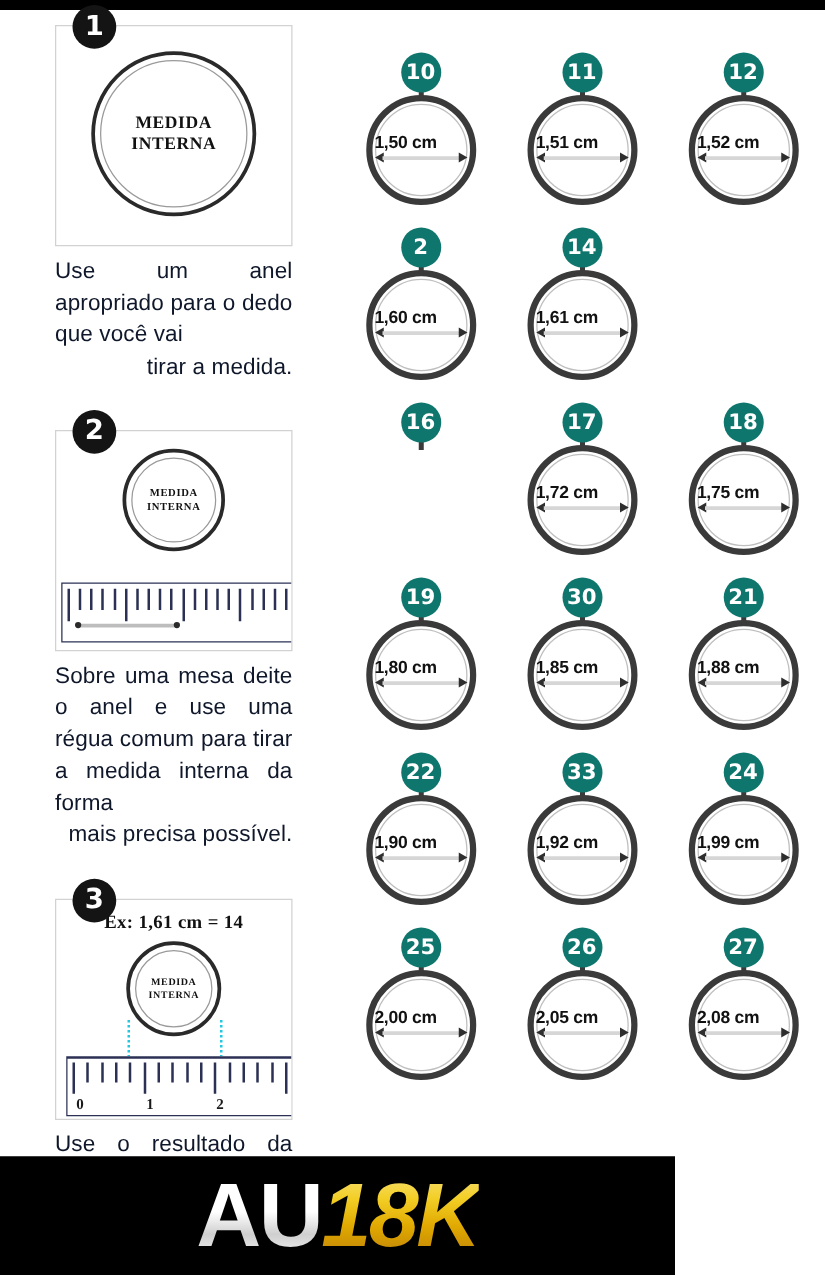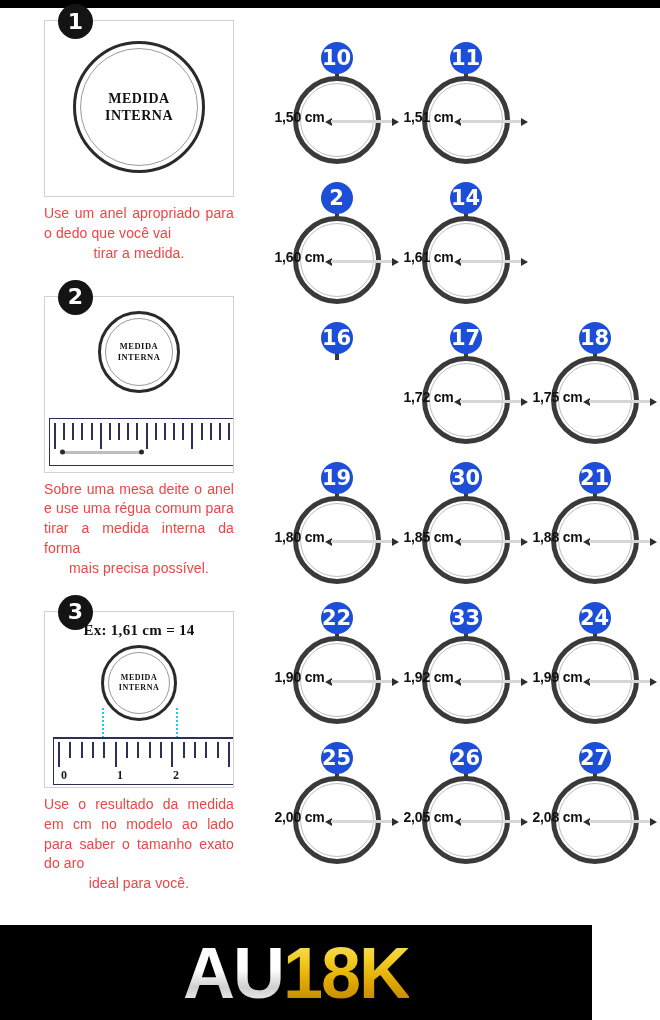--- a/index.html
+++ b/index.html
@@ -18,21 +18,21 @@
   .top-bar {
     position: absolute;
     top: 0; left: 0;
     width: 660px; height: 8px;
     background: #000000;
   }
 
   .footer-band {
     position: absolute;
     left: 0; top: 925px;
-    width: 592px; height: 95px;
+    width: 540px; height: 95px;
     background: #000000;
     display: flex;
     align-items: center;
     justify-content: center;
   }
 
   .logo {
     font-family: "Liberation Sans", sans-serif;
     font-size: 72px;
     font-weight: 700;
@@ -46,20 +46,21 @@
     -webkit-background-clip: text;
     background-clip: text;
     color: transparent;
     -webkit-text-fill-color: transparent;
   }
   .logo-18k {
     background: linear-gradient(180deg, #f7e07a 0%, #f3cf26 30%, #e0a800 62%, #c98f05 85%, #f0d44b 100%);
     -webkit-background-clip: text;
     background-clip: text;
     color: transparent;
+    font-style: italic;
     -webkit-text-fill-color: transparent;
   }
 
   
   .content {
     position: absolute;
     top: 8px; left: 0;
     width: 660px;
     height: 917px;
   }
@@ -97,28 +98,28 @@
     display: flex;
     align-items: center;
     justify-content: center;
     z-index: 5;
     line-height: 1;
   }
 
   .step-caption {
     width: 190px;
     margin-top: 7px;
-    font-size: 14px;
+    font-size: 18px;
     line-height: 1.42;
-    color: #ef4444;
+    color: #0f172a;
     text-align: justify;
     letter-spacing: .1px;
   }
   .step-caption::after { content: ""; display: inline-block; width: 100%; }
-  .step-caption .lastline { display: block; text-align: center; }
+  .step-caption .lastline { display: block; text-align: right; }
 
   
   .medida-ring {
     border-radius: 50%;
     border: 3px solid #2a2a2a;
     background: #ffffff;
     position: relative;
     display: flex;
     align-items: center;
     justify-content: center;
@@ -278,25 +279,25 @@
     width: 129px;
     display: flex;
     flex-direction: column;
     align-items: center;
     position: relative;
   }
 
   .size-badge {
     width: 32px; height: 32px;
     border-radius: 50%;
-    background: #1d4ed8;
+    background: #0f766e;
     color: #ffffff;
     font-family: "DejaVu Sans", sans-serif;
     font-weight: 700;
-    font-size: 21px;
+    font-size: 17px;
     display: flex;
     align-items: center;
     justify-content: center;
     line-height: 1;
     z-index: 4;
     position: relative;
   }
   .badge-stem {
     width: 4px;
     height: 8px;
@@ -320,22 +321,22 @@
     content: "";
     position: absolute;
     inset: 2px;
     border-radius: 50%;
     border: 1.5px solid #bfbfbf;
   }
   .size-inner {
     position: relative;
     z-index: 2;
     display: flex;
-    flex-direction: row;
-    align-items: flex-end;
+    flex-direction: column;
+    align-items: flex-start;
     margin-top: -6px;
   }
   .size-value {
     font-family: "Liberation Sans", sans-serif;
     font-weight: 700;
     font-size: 14px;
     color: #111111;
     letter-spacing: -.2px;
     white-space: nowrap;
   }
@@ -501,20 +502,34 @@
             <div class="size-inner">
               <div class="size-value">1,51 cm</div>
               <div class="size-arrow">
                 <span class="head left"></span>
                 <span class="bar"></span>
                 <span class="head right"></span>
               </div>
             </div>
           </div>
         </div>
+        <div class="size-cell">
+          <div class="size-badge">12</div>
+          <div class="badge-stem"></div>
+          <div class="size-ring">
+            <div class="size-inner">
+              <div class="size-value">1,52 cm</div>
+              <div class="size-arrow">
+                <span class="head left"></span>
+                <span class="bar"></span>
+                <span class="head right"></span>
+              </div>
+            </div>
+          </div>
+        </div>
       </div>
       <div class="size-row">
         <div class="size-cell">
           <div class="size-badge">2</div>
           <div class="badge-stem"></div>
           <div class="size-ring">
             <div class="size-inner">
               <div class="size-value">1,60 cm</div>
               <div class="size-arrow">
                 <span class="head left"></span>

